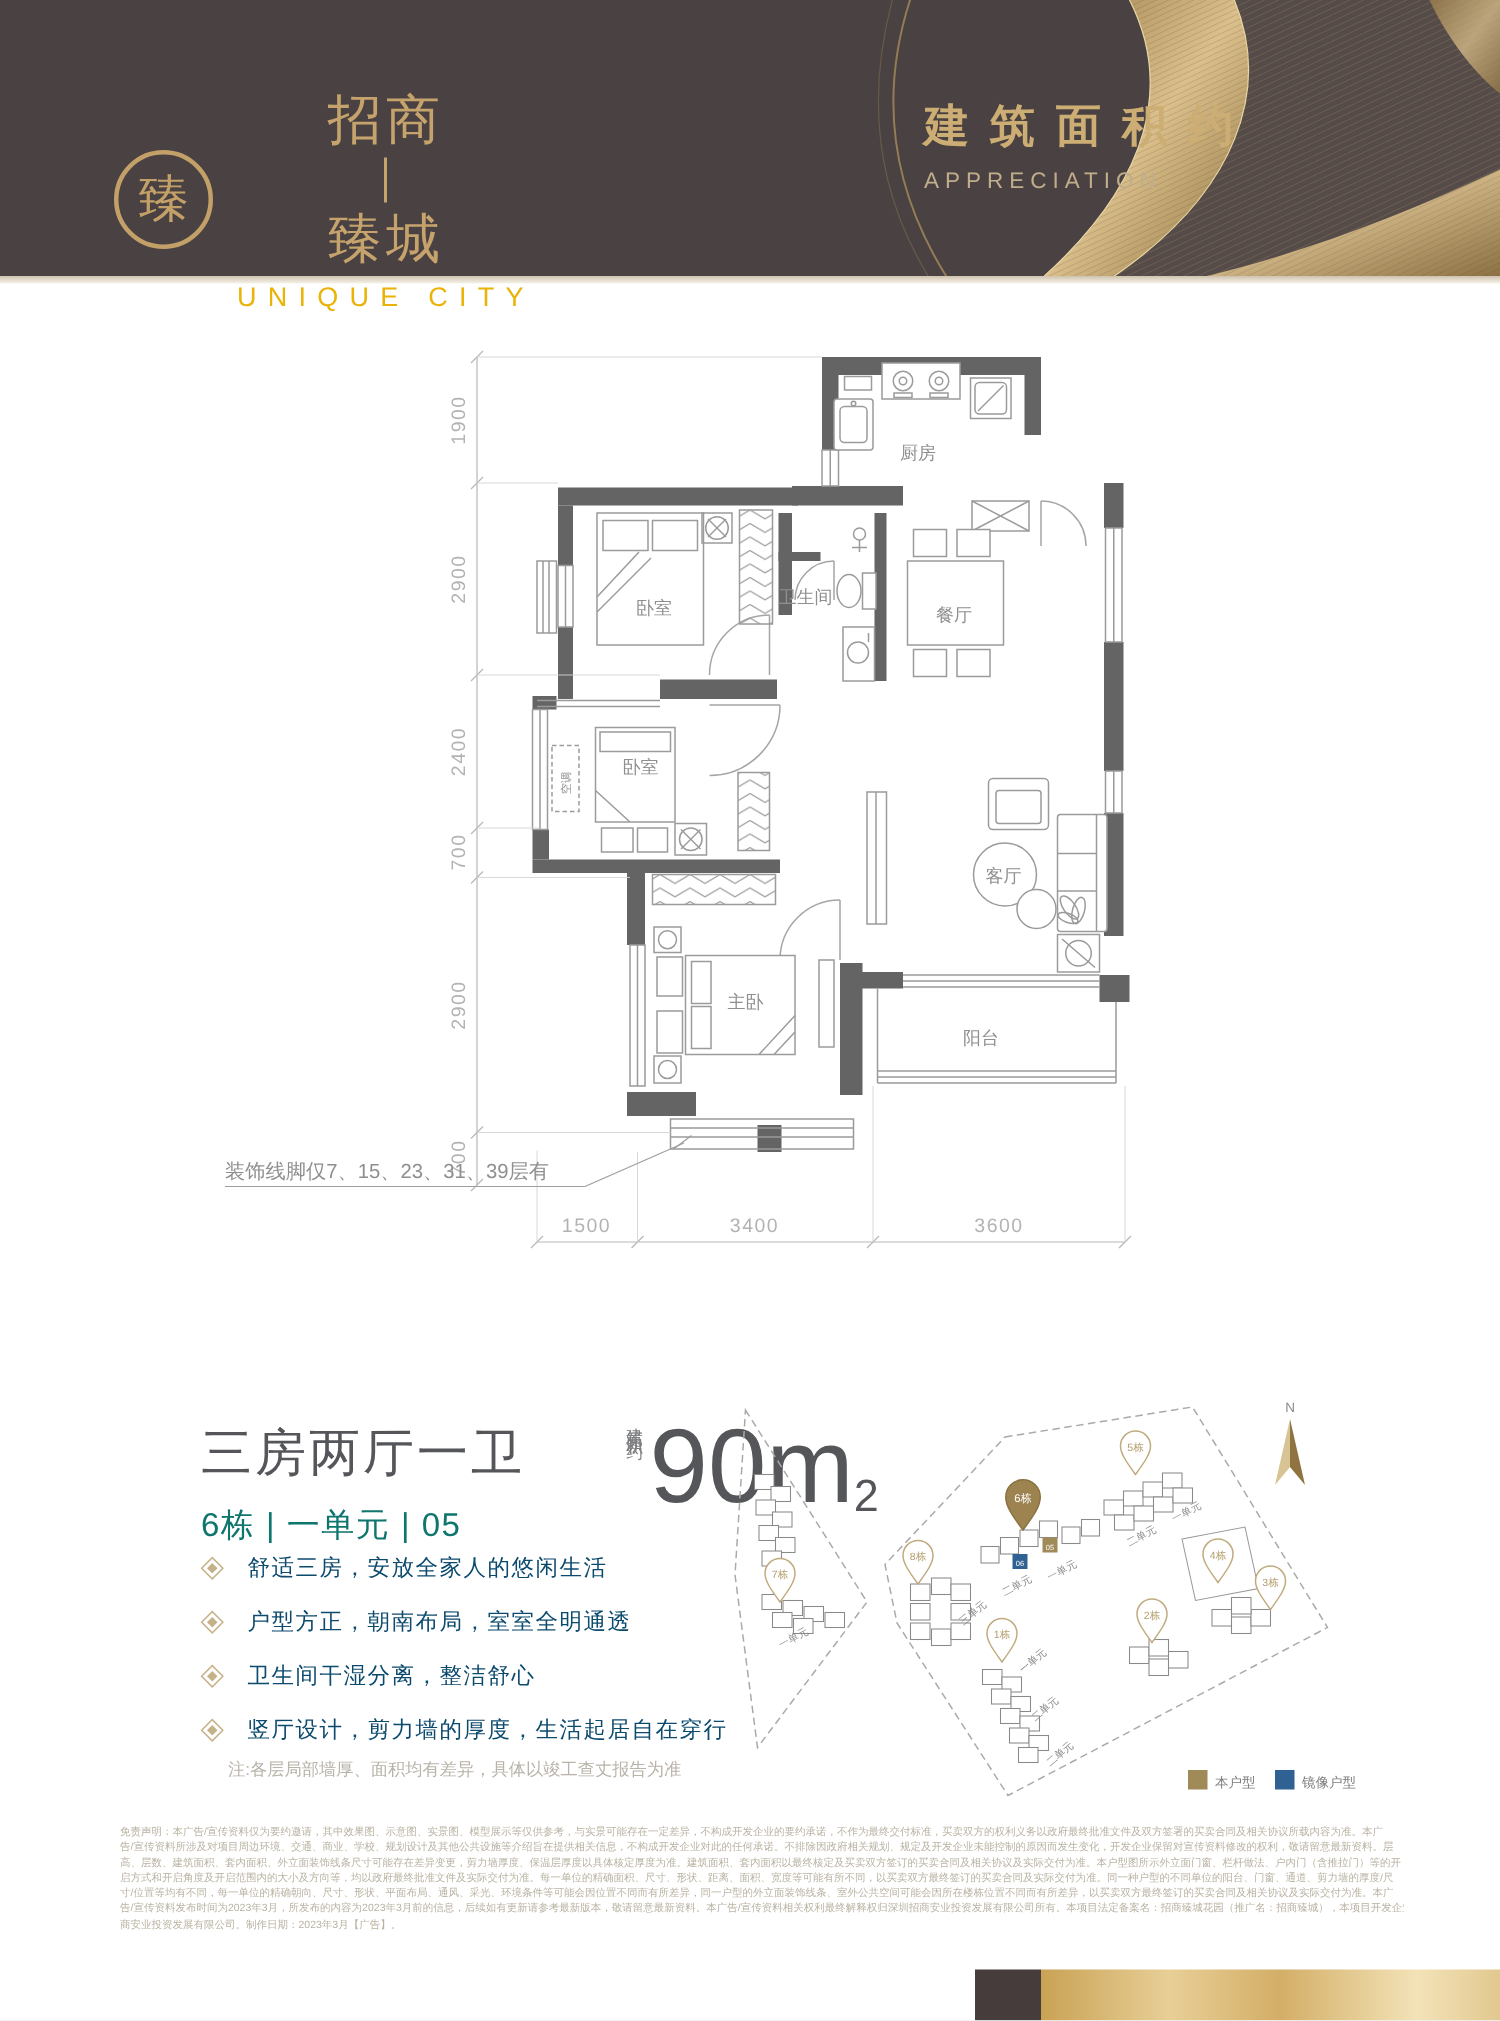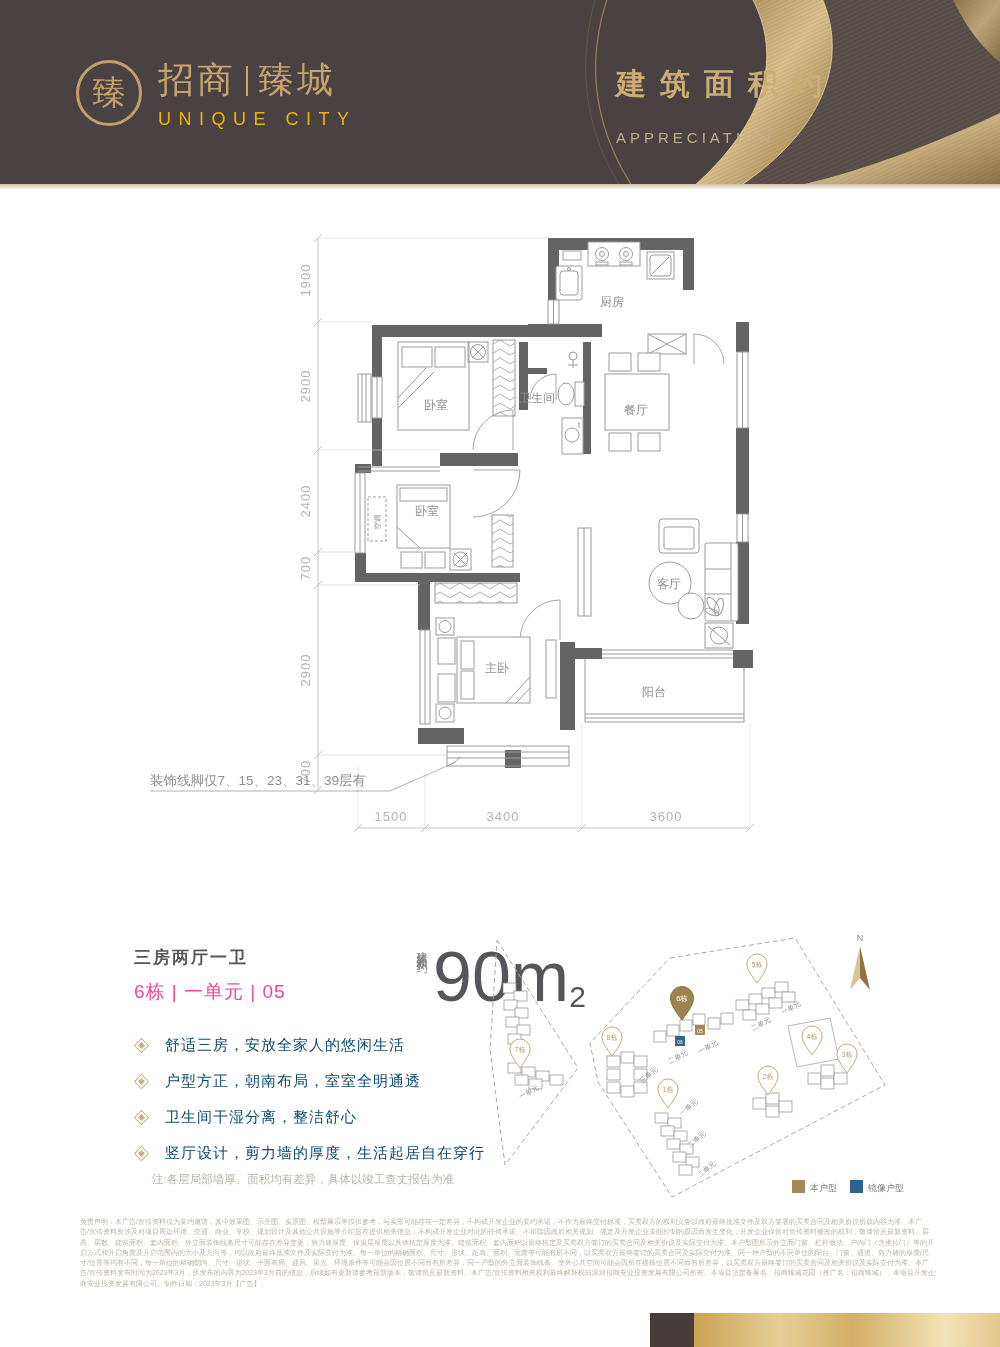--- a/index.html
+++ b/index.html
@@ -8,32 +8,32 @@
   
   .hdr{position:absolute;left:0;top:0;width:1000px;height:184px;background:#4a4142;}
   .hdr-deco{position:absolute;left:0;top:0;}
   .hdr-edge{position:absolute;left:0;top:184px;width:1000px;height:5px;
             background:linear-gradient(#cfc2ad,#f7f3ea);}
   .logo{position:absolute;left:76px;top:56px;display:flex;align-items:center;}
   .seal{width:60px;height:60px;border:3px solid #c2a068;border-radius:50%;display:flex;
         align-items:center;justify-content:center;color:#c2a068;font-size:34px;
         font-family:"Liberation Serif",serif;}
   .logo-text{margin-left:16px;}
-  .logo-cn{color:#c6a36d;font-size:36px;letter-spacing:3px;display:flex;align-items:center;}
+  .logo-cn{color:#c6a36d;font-size:36px;letter-spacing:3px;display:flex;align-items:center;flex-direction:column;}
   .logo-div{display:inline-block;width:2px;height:30px;background:#c6a36d;margin:0 10px;}
   .logo-en{color:#eab308;font-size:18px;letter-spacing:7.5px;margin-top:4px;}
   .hdr-title{position:absolute;left:616px;top:64px;}
   .t-cn{color:#ccad74;font-size:30px;letter-spacing:14px;font-weight:bold;}
-  .t-en{color:#c0ae8b;font-size:15px;letter-spacing:4px;margin-top:24px;}
+  .t-en{color:#c0ae8b;font-size:15px;letter-spacing:4px;margin-top:7px;}
   
   .fp{position:absolute;left:0;top:222px;}
   
   .u-title{position:absolute;left:134px;top:946px;color:#55565a;}
-  .u-layout{font-size:17px;font-weight:bold;letter-spacing:2px;}
-  .u-line{font-size:19px;margin-top:10px;letter-spacing:1px;color:#ec4899;}
+  .u-layout{font-size:34px;font-weight:normal;letter-spacing:2px;}
+  .u-line{font-size:22px;margin-top:10px;letter-spacing:1px;color:#0f766e;}
   .u-area{position:absolute;left:414px;top:934px;display:flex;align-items:flex-start;}
   .u-area-label{writing-mode:vertical-rl;font-size:11px;color:#7c7d7f;letter-spacing:3px;
                 height:86px;margin-top:8px;}
   .u-area-num{font-size:70px;color:#55565a;line-height:86px;margin-left:4px;}
   .u-area-sup{font-size:30px;color:#55565a;position:relative;top:6px;}
   .feats{position:absolute;left:136px;top:1036px;}
   .feat{display:flex;align-items:center;margin-bottom:17px;}
   .dia{width:9px;height:9px;border:1px solid #c6b288;transform:rotate(45deg);
        position:relative;margin-right:18px;flex:0 0 auto;}
   .dia::after{content:"";position:absolute;left:2px;top:2px;right:2px;bottom:2px;background:#c6b288;}

